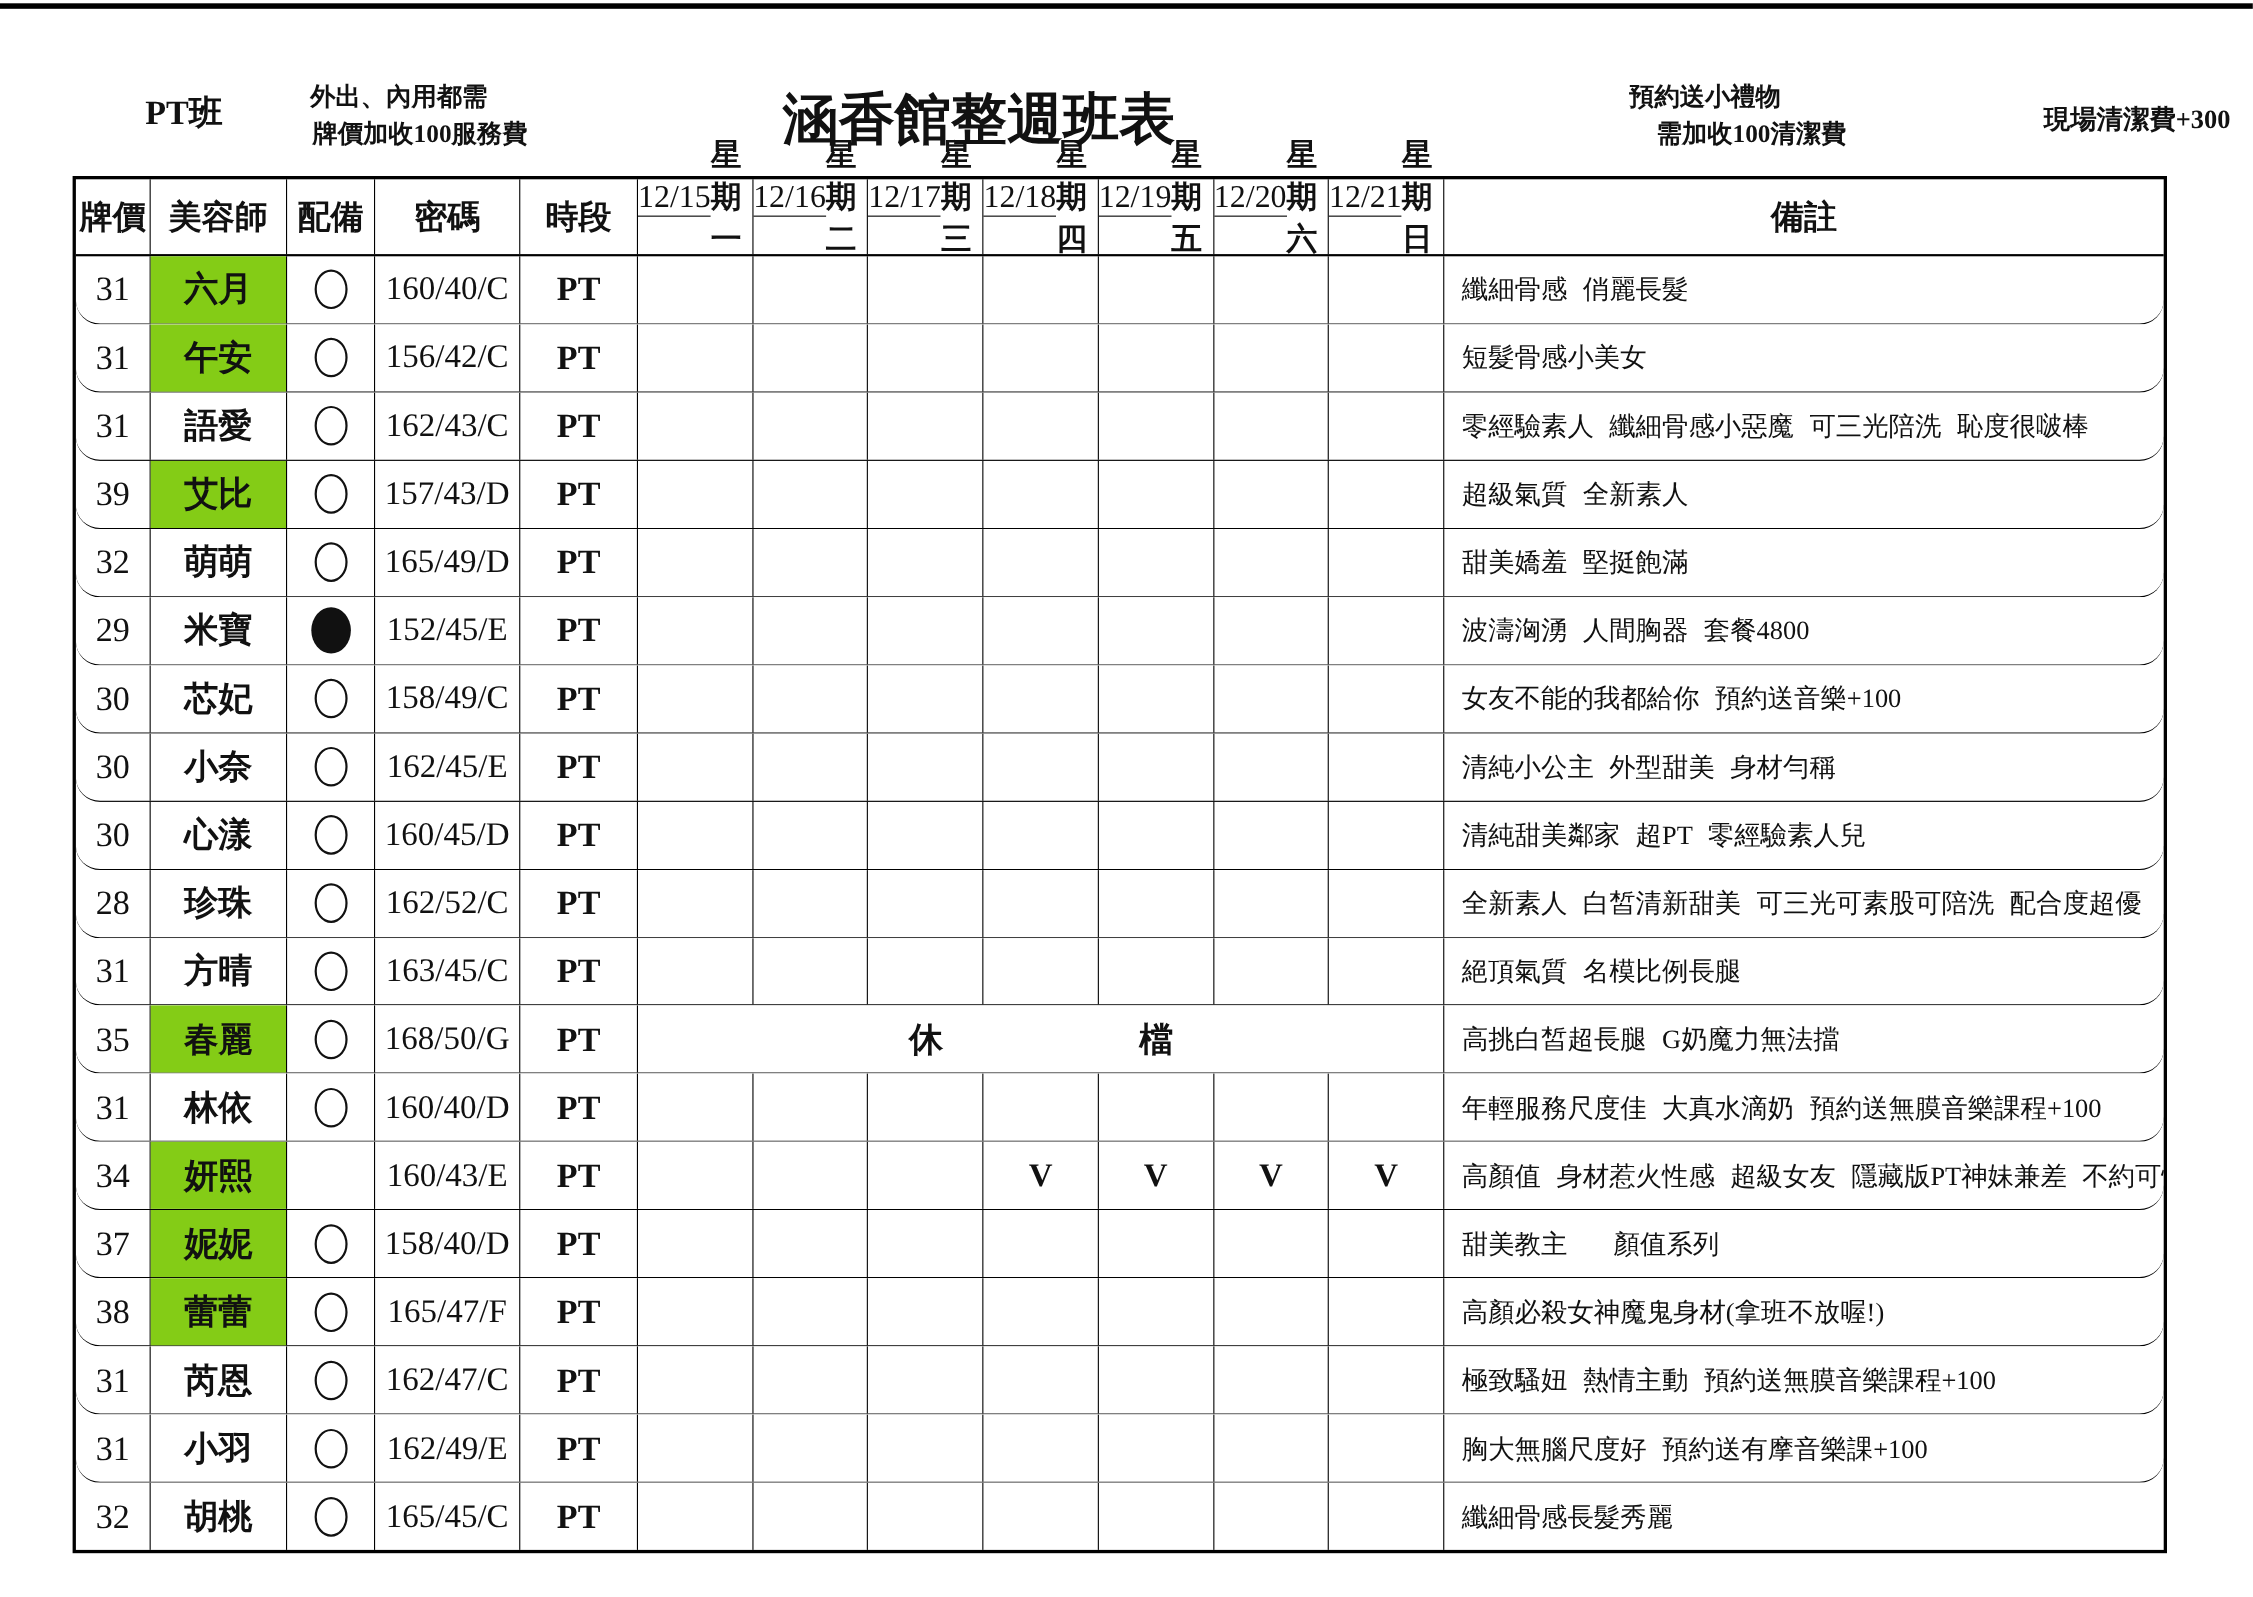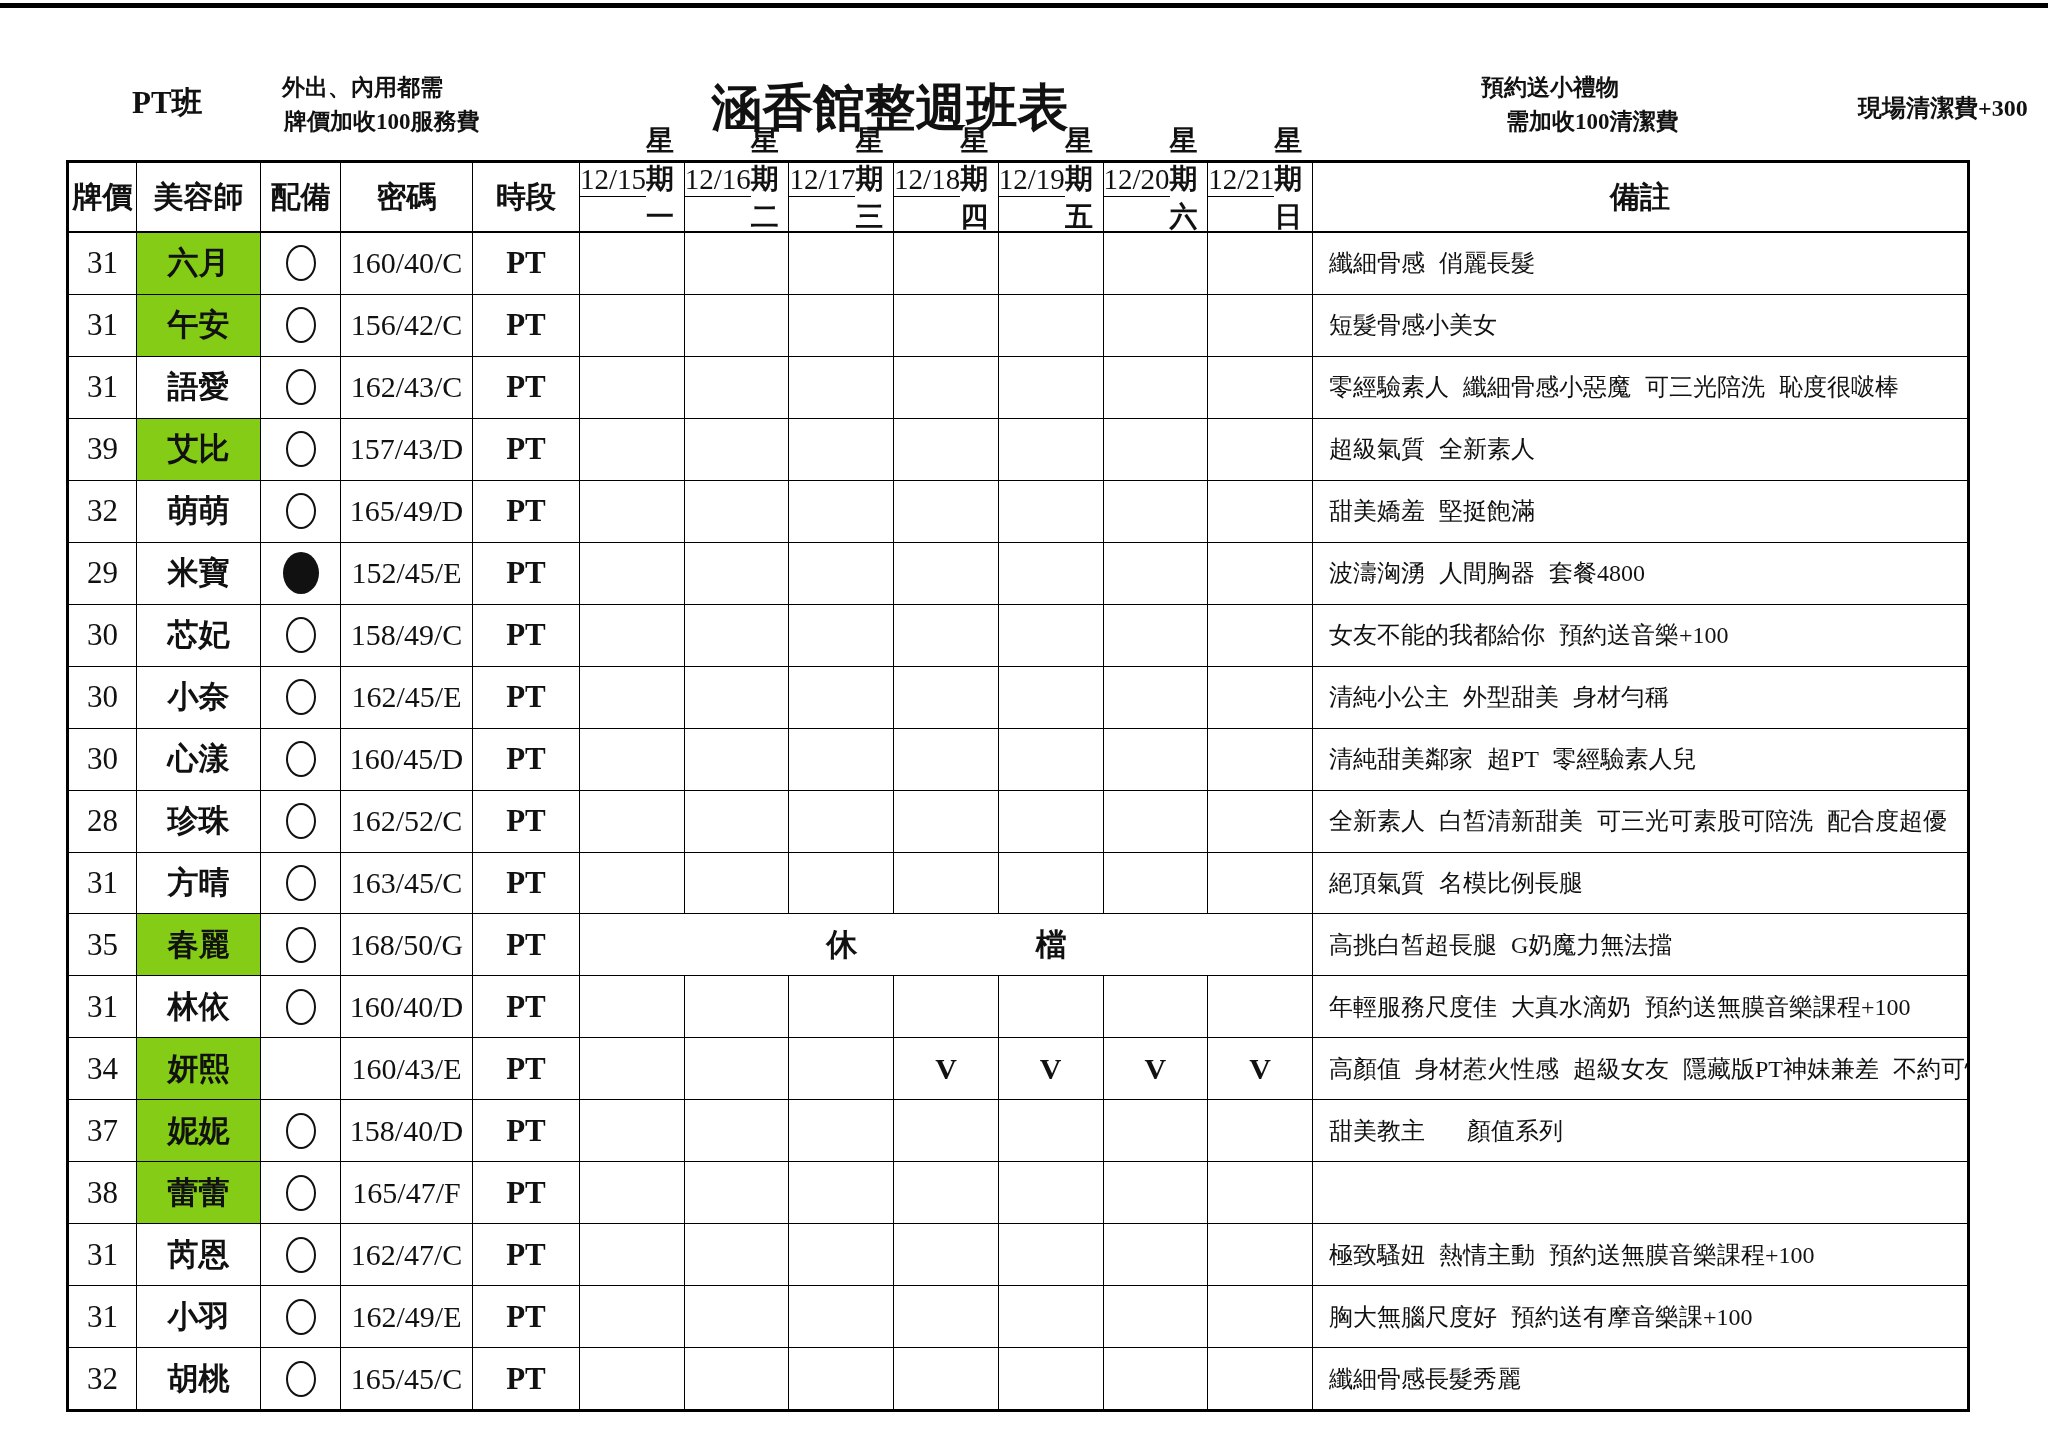--- a/index.html
+++ b/index.html
@@ -15,21 +15,21 @@
   .page-title{position:absolute;left:700px;top:74px;width:380px;text-align:center;
     font-size:51px;font-weight:700;letter-spacing:0px;white-space:nowrap;}
   .note-right-1{position:absolute;left:1481px;top:72px;font-size:23px;font-weight:700;}
   .note-right-2{position:absolute;left:1506px;top:106px;font-size:23px;font-weight:700;}
   .note-fee{position:absolute;left:1822px;top:92px;font-size:24px;font-weight:700;margin-left:36px;}
 
   .tbl{position:absolute;left:66px;top:160px;width:1904px;height:1252px;
     border:3px solid #000;box-sizing:border-box;display:flex;flex-direction:column;}
   .tbl-header{height:68px;display:flex;border-bottom:2px solid #000;flex:none;}
   .rows{flex:1;display:flex;flex-direction:column;}
-  .row{flex:1;display:flex;min-height:0;}
+  .row{flex:1;display:flex;min-height:0;border-radius:22px;}
   .row:not(:last-child){border-bottom:1.5px solid #000;}
 
   .cell{box-sizing:border-box;border-right:1.5px solid #000;display:flex;
     align-items:center;justify-content:center;min-width:0;}
   .c-price{width:68px;}
   .c-name{width:124px;}
   .c-equip{width:80px;}
   .c-code{width:132px;}
   .c-shift{width:107px;}
   .c-day{width:104.71px;}
@@ -401,20 +401,21 @@
         </div>
         <div class="cell c-code t-code">165/47/F</div>
         <div class="cell c-shift t-shift">PT</div>
         <div class="cell c-day t-day"></div>
         <div class="cell c-day t-day"></div>
         <div class="cell c-day t-day"></div>
         <div class="cell c-day t-day"></div>
         <div class="cell c-day t-day"></div>
         <div class="cell c-day t-day"></div>
         <div class="cell c-day t-day"></div>
+        <div class="cell c-note t-note">高顏必殺女神魔鬼身材(拿班不放喔!)</div>
       </div>
       <div class="row">
         <div class="cell c-price t-price">31</div>
         <div class="cell c-name">
           <div class="t-name">芮恩</div>
         </div>
         <div class="cell c-equip">
           <div class="circ"></div>
         </div>
         <div class="cell c-code t-code">162/47/C</div>

